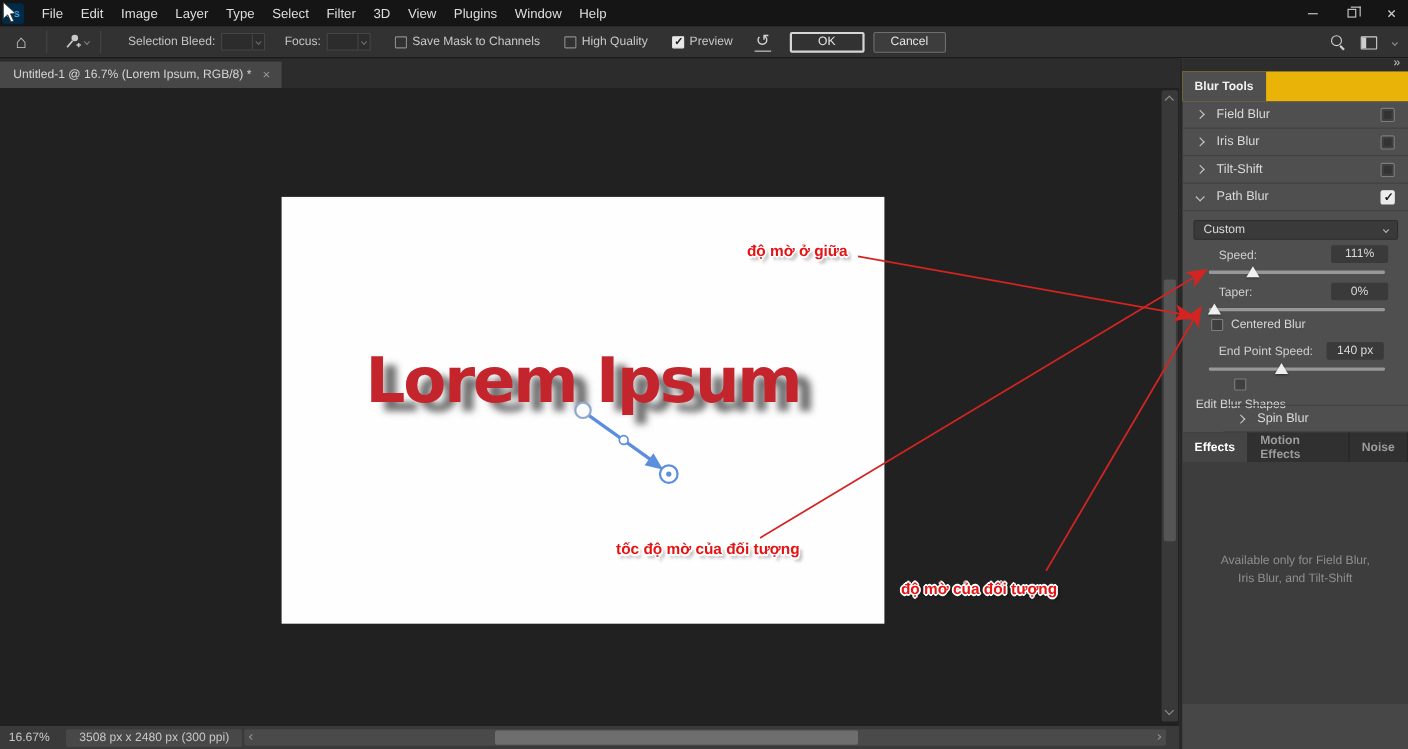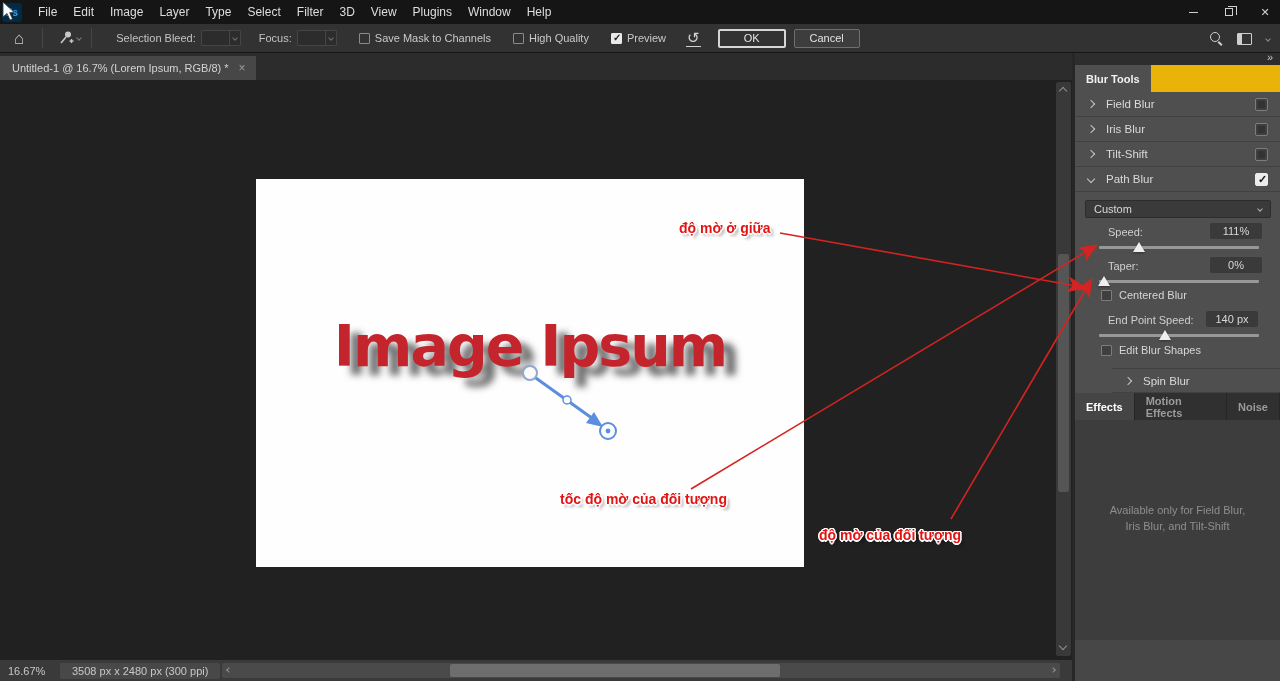--- a/index.html
+++ b/index.html
@@ -206,21 +206,21 @@
 
   <div class="tabbar">
     <div class="doc-tab">
       <span class="t">Untitled-1 @ 16.7% (Lorem Ipsum, RGB/8) *</span>
       <span class="x">×</span>
     </div>
   </div>
 
   <div class="canvas-area">
     <div class="white-canvas">
-      <div class="artwork" style="color: rgb(196, 36, 44);">Image Ipsum</div>
+      <div class="artwork" style="color: rgb(196, 36, 44);">Lorem Ipsum</div>
     </div>
     <div class="vscroll">
       <span class="arr chev" style="top:6px; transform:rotate(-135deg); border-color:#8f8f8f;"></span>
       <div class="thumb"></div>
       <span class="arr chev down" style="bottom:7px; border-color:#8f8f8f;"></span>
     </div>
   </div>
 
   <div class="annotation" style="left: 679px; top: 220px; color: rgb(228, 20, 20);">độ mờ ở giữa</div>
   <div class="annotation" style="left: 560px; top: 491px; color: rgb(228, 20, 20);">tốc độ mờ của đối tượng</div>
@@ -294,21 +294,21 @@
         <span class="lbl">Centered Blur</span>
       </span>
 
       <span class="param-label" style="left:33px; top:122px;">End Point Speed:</span>
       <span class="param-box" style="left:131px; top:119px;">140 px</span>
       <div class="slider" style="top:138px;">
         <div class="track"></div>
         <div class="thumb" style="left: 41%;"></div>
       </div>
 
-      <span class="pb-check" style="left:26px; top:152px;">
+      <span class="pb-check" style="left:12px; top:152px;flex-direction:column;">
         <span class="cb" style="border-color:#7d7d7d; background:#3f3f3f;"></span>
         <span class="lbl">Edit Blur Shapes</span>
       </span>
     </div>
 
     <div class="sections" style="top:315px;margin-left:37px;">
       <div class="sec-row" style="border-top:1px solid #414141;">
         <span class="chev right"></span>
         <span class="lbl">Spin Blur</span>
         <span class="sec-cb"></span>

